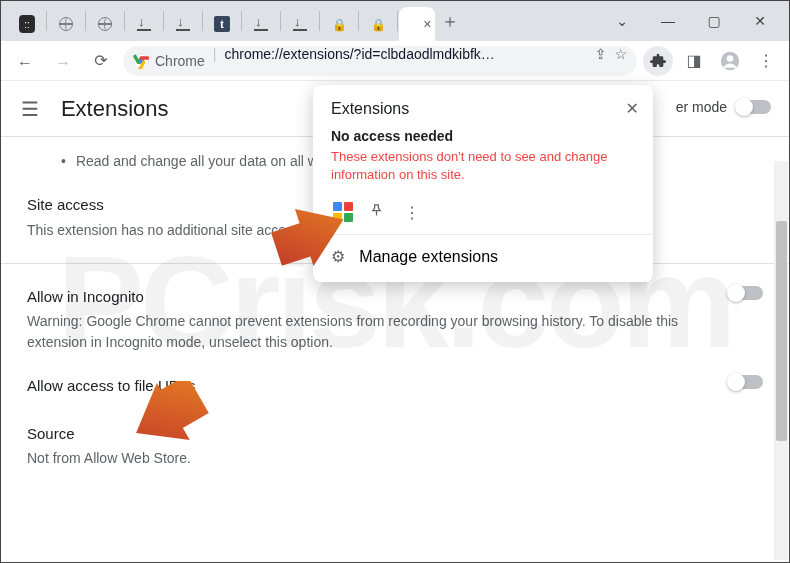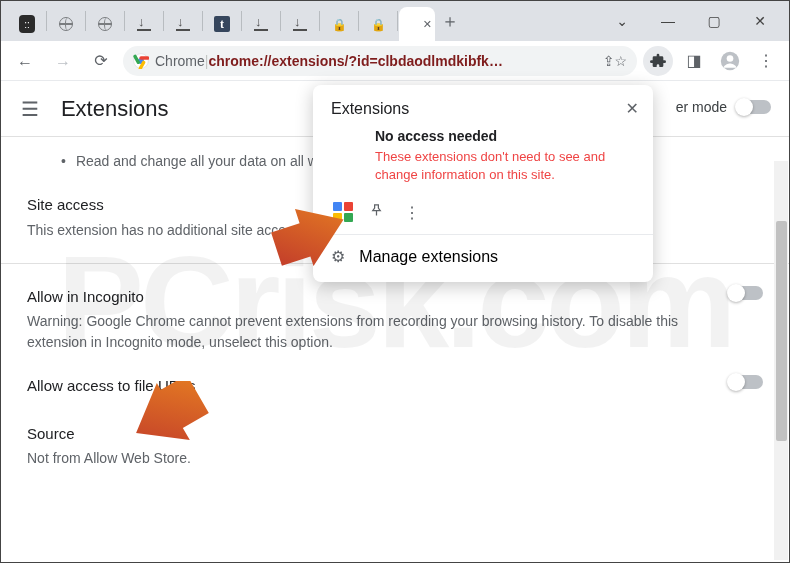--- a/index.html
+++ b/index.html
@@ -14,24 +14,24 @@
 .tab .fav { width: 16px; height: 16px; display:flex; align-items:center; justify-content:center; font-size:13px; color:#5f6368; }
 .tab .closex { position:absolute; right:3px; font-size:11px; color:#5f6368; }
 .newtab { margin-left:6px; align-self:center; color:#5f6368; font-size:18px; }
 .win-controls { display:flex; align-items:center; height:100%; padding:0 6px; gap:0; }
 .win-btn { width:46px; height:30px; display:flex; align-items:center; justify-content:center; color:#444; font-size:14px; }
 
 
 .toolbar { height: 40px; background:#fff; display:flex; align-items:center; padding:0 8px; gap:6px; border-bottom:1px solid #e8eaed; }
 .nav-icon { width:32px; height:32px; display:flex; align-items:center; justify-content:center; color:#5f6368; border-radius:50%; font-size:16px; }
 .nav-icon.disabled { color:#bdc1c6; }
-.omnibox { flex:1; height:30px; background:#f1f3f4; border-radius:15px; display:flex; align-items:center; padding:0 10px; gap:0; color:#5f6368; font-size:14px; overflow:hidden; }
+.omnibox { flex:1; height:30px; background:#f1f3f4; border-radius:15px; display:flex; padding:0 10px; gap:8px; color:#5f6368; font-size:14px; overflow:hidden; }
 .omnibox .scheme-chip { display:flex; align-items:center; gap:6px; }
 .omnibox .chrome-logo { width:16px; height:16px; }
-.omnibox .url-text { white-space:nowrap; overflow:hidden; text-overflow:ellipsis; flex:1; color:#7f1d1d;font-weight:bold; }
+.omnibox .url-text { white-space:nowrap; overflow:hidden; text-overflow:ellipsis; flex:1; color:#0f172a; }
 .omnibox .url-scheme { color:#5f6368; }
 .tool-icon { width:30px; height:30px; display:flex; align-items:center; justify-content:center; color:#5f6368; border-radius:50%; font-size:16px; }
 .tool-icon.puzzle-active { background:#e8eaed; }
 
 
 .page { position:relative; height:calc(100% - 80px); overflow:hidden; background:#fff; }
 .page-header { height:56px; display:flex; align-items:center; padding:0 20px; gap:22px; border-bottom:1px solid #e0e0e0; }
 .menu-icon { font-size:20px; color:#5f6368; }
 .page-title { font-size:22px; color:#202124; font-weight:500; }
 .dev-toggle-wrap { position:absolute; right:18px; top:18px; display:flex; align-items:center; gap:10px; color:#3c4043; font-size:14px; }
@@ -45,21 +45,21 @@
 .section h3 { font-size:15px; color:#202124; font-weight:400; margin-bottom:3px; }
 .section p { color:#5f6368; }
 .divider { height:1px; background:#e0e0e0; margin:22px -26px 0 -26px; }
 .row-with-toggle { display:flex; align-items:flex-start; gap:0; }
 .row-with-toggle .txt { flex:1; }
 
 
 .ext-popup { position:absolute; top:84px; left:312px; width:340px; background:#fff; border-radius:8px; box-shadow:0 4px 18px rgba(0,0,0,.22); padding:14px 0 4px 0; z-index:10; }
 .ext-popup .hdr { display:flex; align-items:center; justify-content:space-between; padding:0 14px 10px 18px; }
 .ext-popup .hdr-title { font-size:16px; color:#202124; }
-.ext-popup .sub { padding:0 18px;margin-left:44px; }
+.ext-popup .sub { padding:0 18px; }
 .ext-popup .sub h4 { font-size:14px; color:#202124; font-weight:600; margin-bottom:4px; }
 .ext-popup .sub p { font-size:13px; color:#ef4444; line-height:1.4; }
 .ext-popup .item { display:flex; align-items:center; padding:10px 10px 10px 18px; gap:14px; border-top:1px solid #f1f3f4; margin-top:12px; }
 .ext-popup .item.noborder { border-top:none; margin-top:6px; }
 .ext-popup .app-icon { width:24px; height:24px; }
 .ext-popup .item-label { flex:1; font-size:14px; color:#3c4043; }
 .ext-popup .pin { color:#5f6368; font-size:15px; }
 .ext-popup .more { color:#5f6368; font-size:16px; padding:0 6px; }
 .ext-popup .manage { display:flex; align-items:center; gap:14px; padding:12px 18px; border-top:1px solid #e8eaed; }
 

